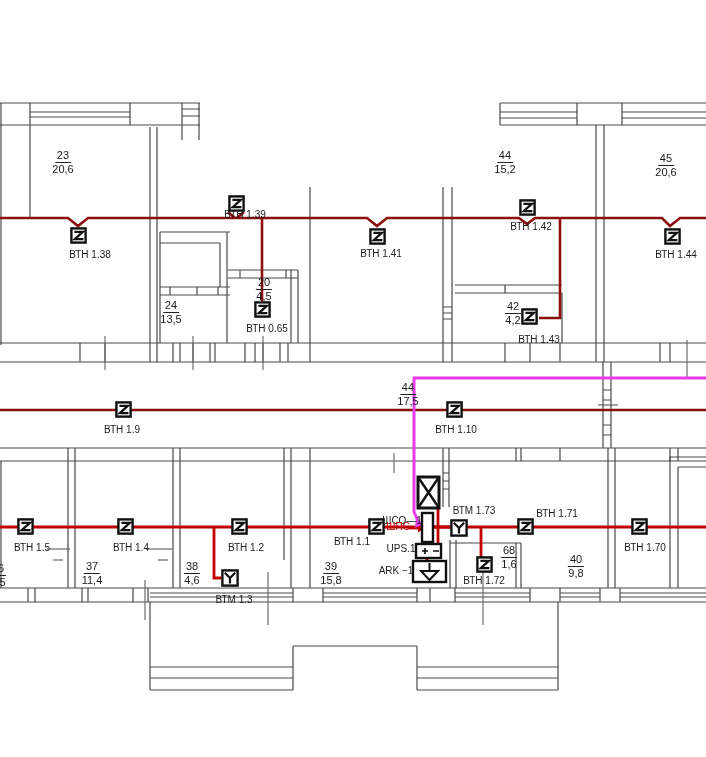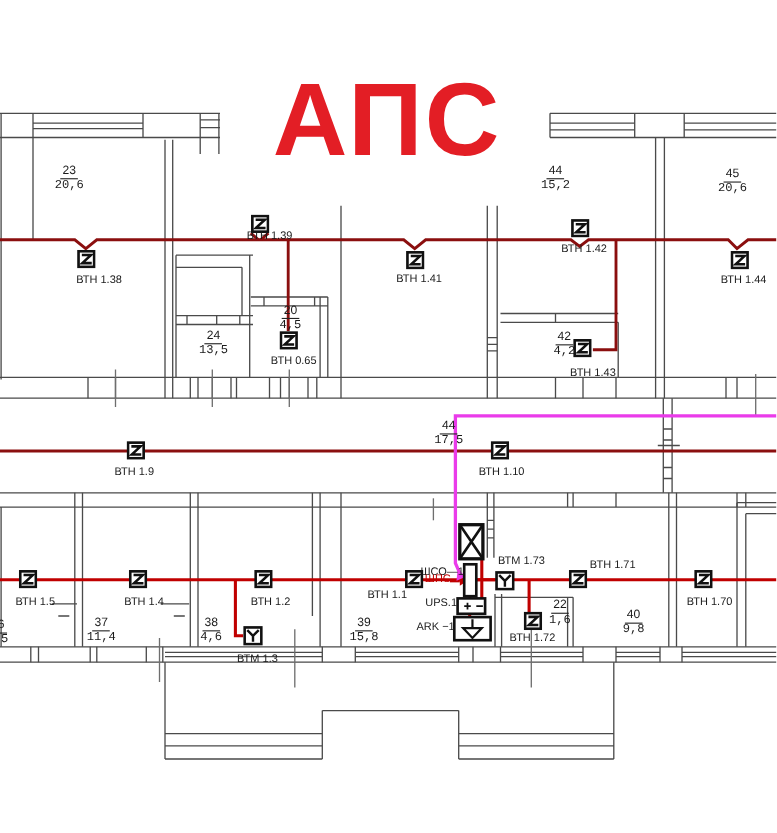--- a/index.html
+++ b/index.html
@@ -8,21 +8,21 @@
   svg.plan{position:absolute;left:0;top:0;}
   .title{position:absolute;left:352px;top:62px;transform:translateX(-50%);
          font-size:94px;font-weight:bold;line-height:1;color:var(--title);
          letter-spacing:2px;white-space:nowrap;}
   .lbl{position:absolute;transform:translateX(-50%);font-size:10px;color:var(--label);
        white-space:nowrap;line-height:1;}
   .lbl.red{color:var(--loopBright);font-weight:normal;}
   .room{position:absolute;transform:translateX(-50%);text-align:center;
         font-size:11px;color:var(--label);line-height:1.15;}
   .room .num{display:inline-block;border-bottom:1px solid #222;padding:0 2px;}
-  .room .area{display:block;font-family:Liberation Mono, monospace;}
+  .room .area{display:block;}
 </style>
 </head>
 <body>
 
 <div class="canvas">
 
   <svg class="plan" width="706" height="757" viewBox="0 0 706 757">
     <defs>
       <symbol id="det" viewBox="0 0 17 17">
         <rect x="1.4" y="1.4" width="14.2" height="14.2" fill="#fff" stroke="#111" stroke-width="2.4"></rect>
@@ -143,21 +143,20 @@
         <rect x="416" y="544" width="25" height="14" stroke-width="2.4"></rect>
         <path d="M422,551 H428 M425,548 V554 M433,551 H439" stroke-width="1.6" fill="none"></path>
       </g>
       <g>
         <rect x="413" y="561" width="33" height="21" stroke-width="2.4"></rect>
         <path d="M429.5,563 V571 M421,571 H438 L429.5,580 L421,571 Z" stroke-width="2" fill="none"></path>
       </g>
     </g>
   </svg>
 
-  <div class="title">АПС</div>
 
   <div class="lbl" style="left:90px;top:250px">ВТН 1.38</div>
   <div class="lbl" style="left:245px;top:210px">ВТН 1.39</div>
   <div class="lbl" style="left:267px;top:324px">ВТН 0.65</div>
   <div class="lbl" style="left:381px;top:249px">ВТН 1.41</div>
   <div class="lbl" style="left:531px;top:222px">ВТН 1.42</div>
   <div class="lbl" style="left:539px;top:335px">ВТН 1.43</div>
   <div class="lbl" style="left:676px;top:250px">ВТН 1.44</div>
   <div class="lbl" style="left:122px;top:425px">ВТН 1.9</div>
   <div class="lbl" style="left:456px;top:425px">ВТН 1.10</div>
@@ -172,24 +171,24 @@
   <div class="lbl" style="left:234px;top:595px">ВТМ 1.3</div>
 
   <div class="lbl" style="left:402px;top:516px">ШСО—1</div>
   <div class="lbl red" style="left:398px;top:522px">ШПС</div>
   <div class="lbl" style="left:401px;top:544px">UPS.1</div>
   <div class="lbl" style="left:396px;top:566px">ARK −1</div>
 
   <div class="room" style="left:63px;top:149px"><span class="num">23</span><span class="area">20,6</span></div>
   <div class="room" style="left:505px;top:149px"><span class="num">44</span><span class="area">15,2</span></div>
   <div class="room" style="left:666px;top:152px"><span class="num">45</span><span class="area">20,6</span></div>
-  <div class="room" style="left:194px;top:299px"><span class="num">24</span><span class="area">13,5</span></div>
+  <div class="room" style="left:171px;top:299px"><span class="num">24</span><span class="area">13,5</span></div>
   <div class="room" style="left:264px;top:276px"><span class="num">20</span><span class="area">4,5</span></div>
   <div class="room" style="left:513px;top:300px"><span class="num">42</span><span class="area">4,2</span></div>
   <div class="room" style="left:408px;top:381px"><span class="num">44</span><span class="area">17,5</span></div>
   <div class="room" style="left:92px;top:560px"><span class="num">37</span><span class="area">11,4</span></div>
   <div class="room" style="left:192px;top:560px"><span class="num">38</span><span class="area">4,6</span></div>
   <div class="room" style="left:331px;top:560px"><span class="num">39</span><span class="area">15,8</span></div>
-  <div class="room" style="left:509px;top:544px"><span class="num">22</span><span class="area">1,6</span></div>
+  <div class="room" style="left:509px;top:544px"><span class="num">68</span><span class="area">1,6</span></div>
   <div class="room" style="left:576px;top:553px"><span class="num">40</span><span class="area">9,8</span></div>
   <div class="room" style="left:1px;top:562px"><span class="num">6</span><span class="area">,5</span></div>
 
 </div>
 
 </body></html>

